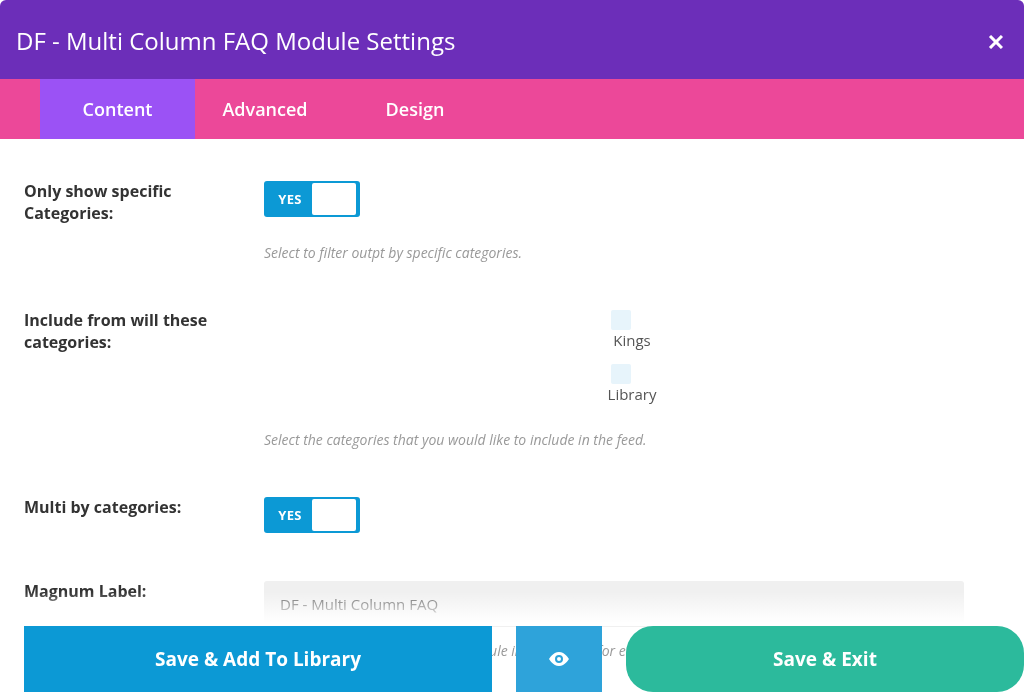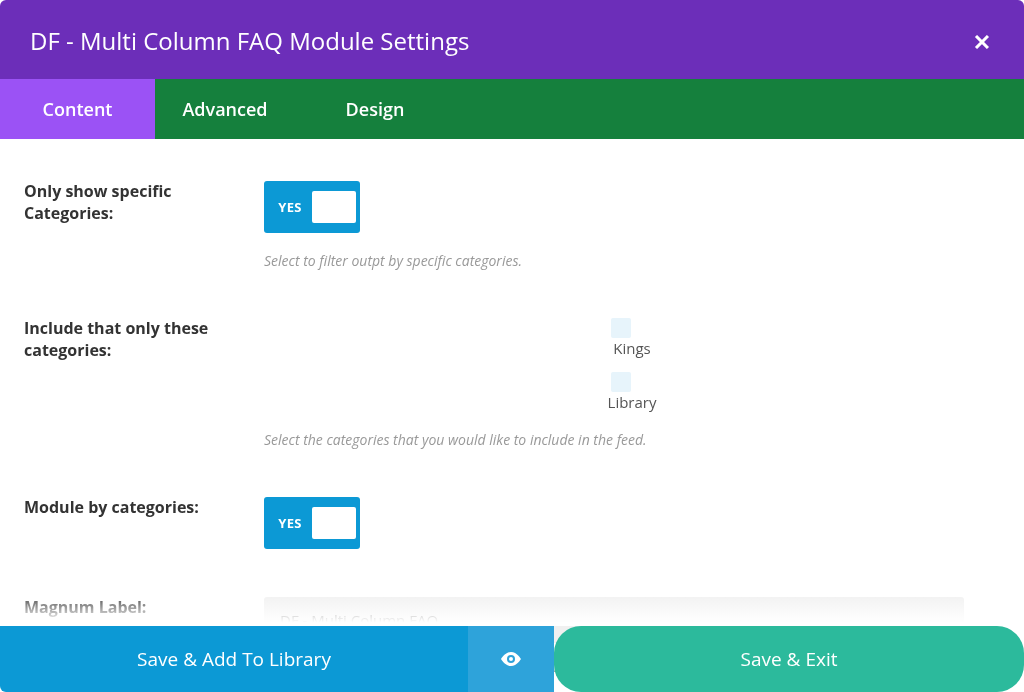--- a/index.html
+++ b/index.html
@@ -7,30 +7,31 @@
       font-family: "Open Sans", -apple-system, BlinkMacSystemFont, "Segoe UI", Arial, sans-serif;
       background: #fff;
       width: 1024px;
       height: 692px;
       overflow: hidden;
       position: relative;
     }
     .modal { position: relative; width: 100%; height: 100%; border-radius: 6px; overflow: hidden; }
     .header {
       background: #6c2eb9;
-      padding: 24px 30px 22px;
+      padding: 24px 16px 22px;
       display: flex;
       align-items: center;
       justify-content: space-between;
     }
     .title { color: #fff; font-size: 24px; font-weight: 400; }
     .close-btn { color: #fff; font-size: 22px; font-weight: 700; cursor: pointer; width: 24px; text-align: center; }
     .tabs {
-      background: #15803d;
-      display: flex;
+      background: #ec4899;
+      display: flex;
+      padding-left: 40px;
     }
     .tab {
       color: #fff;
       font-size: 18px;
       font-weight: 600;
       padding: 18px 0;
       cursor: pointer;
       text-align: center;
     }
     .tab:nth-child(1) { width: 155px; }
@@ -40,41 +41,41 @@
     .body { padding: 42px 24px 0; background: #fff; }
     .row { display: flex; align-items: flex-start; margin-bottom: 48px; }
     .row.last { margin-bottom: 0; }
     .label-col { width: 240px; flex: 0 0 240px; }
     .label-col label { font-size: 16px; font-weight: 700; color: #333; line-height: 1.35; display: block; }
     .control-col { flex: 1; }
     .toggle {
       display: inline-flex;
       align-items: center;
       width: 96px;
-      height: 52px;
+      height: 36px;
       background: #0c99d5;
       border-radius: 3px;
       padding: 4px;
       cursor: pointer;
     }
     .toggle-text {
       color: #fff;
       font-weight: 700;
       font-size: 13px;
       letter-spacing: 0.3px;
       flex: 0 0 44px;
       text-align: center;
     }
     .toggle-handle {
       width: 44px;
       height: 32px;
       background: #fff;
       border-radius: 2px;
     }
-    .help { color: #999; font-style: italic; font-size: 14px; margin-top: 18px; }
+    .help { color: #999; font-style: italic; font-size: 14px; margin-top: 26px; }
     .checkbox-item {
       display: flex; align-items: center; margin-bottom: 14px; cursor: pointer; flex-direction: column;
     }
     .checkbox-box {
       width: 20px; height: 20px; background: #e7f4fb; border-radius: 2px; margin-right: 22px;
     }
     .checkbox-label { font-size: 15px; color: #555; }
     .text-input {
       width: 700px;
       height: 46px;
@@ -102,22 +103,23 @@
       bottom: 0; left: 0; right: 0;
       height: 66px;
       display: flex;
     }
     .foot-btn {
       display: flex;
       align-items: center;
       justify-content: center;
       color: #fff;
       font-size: 19px;
-      font-weight: 400;
+      font-weight: 700;
       cursor: pointer;
+      margin-left: 24px;
     }
     .foot-save-lib { background: #0c99d5; flex: 0 0 468px; }
     .foot-preview { background: #2ea3da; flex: 0 0 86px; }
     .foot-preview svg { width: 24px; height: 24px; fill: #fff; }
     .foot-save-exit { background: #2cba9c; flex: 1; border-radius: 27px; }
   </style>
 </head>
 <body>
 
 <div class="modal">
@@ -142,38 +144,38 @@
         <div class="toggle">
           <span class="toggle-text">YES</span>
           <span class="toggle-handle"></span>
         </div>
         <p class="help">Select to filter outpt by specific categories.</p>
       </div>
     </div>
 
     <div class="row">
       <div class="label-col">
-        <label>Include that only these categories:</label>
+        <label>Include from will these categories:</label>
       </div>
       <div class="control-col">
         <div class="checkbox-item">
           <span class="checkbox-box"></span>
           <span class="checkbox-label">Kings</span>
         </div>
         <div class="checkbox-item">
           <span class="checkbox-box"></span>
           <span class="checkbox-label">Library</span>
         </div>
         <p class="help">Select the categories that you would like to include in the feed.</p>
       </div>
     </div>
 
     <div class="row">
       <div class="label-col">
-        <label>Module by categories:</label>
+        <label>Multi by categories:</label>
       </div>
       <div class="control-col">
         <div class="toggle">
           <span class="toggle-text">YES</span>
           <span class="toggle-handle"></span>
         </div>
       </div>
     </div>
 
     <div class="row last">

